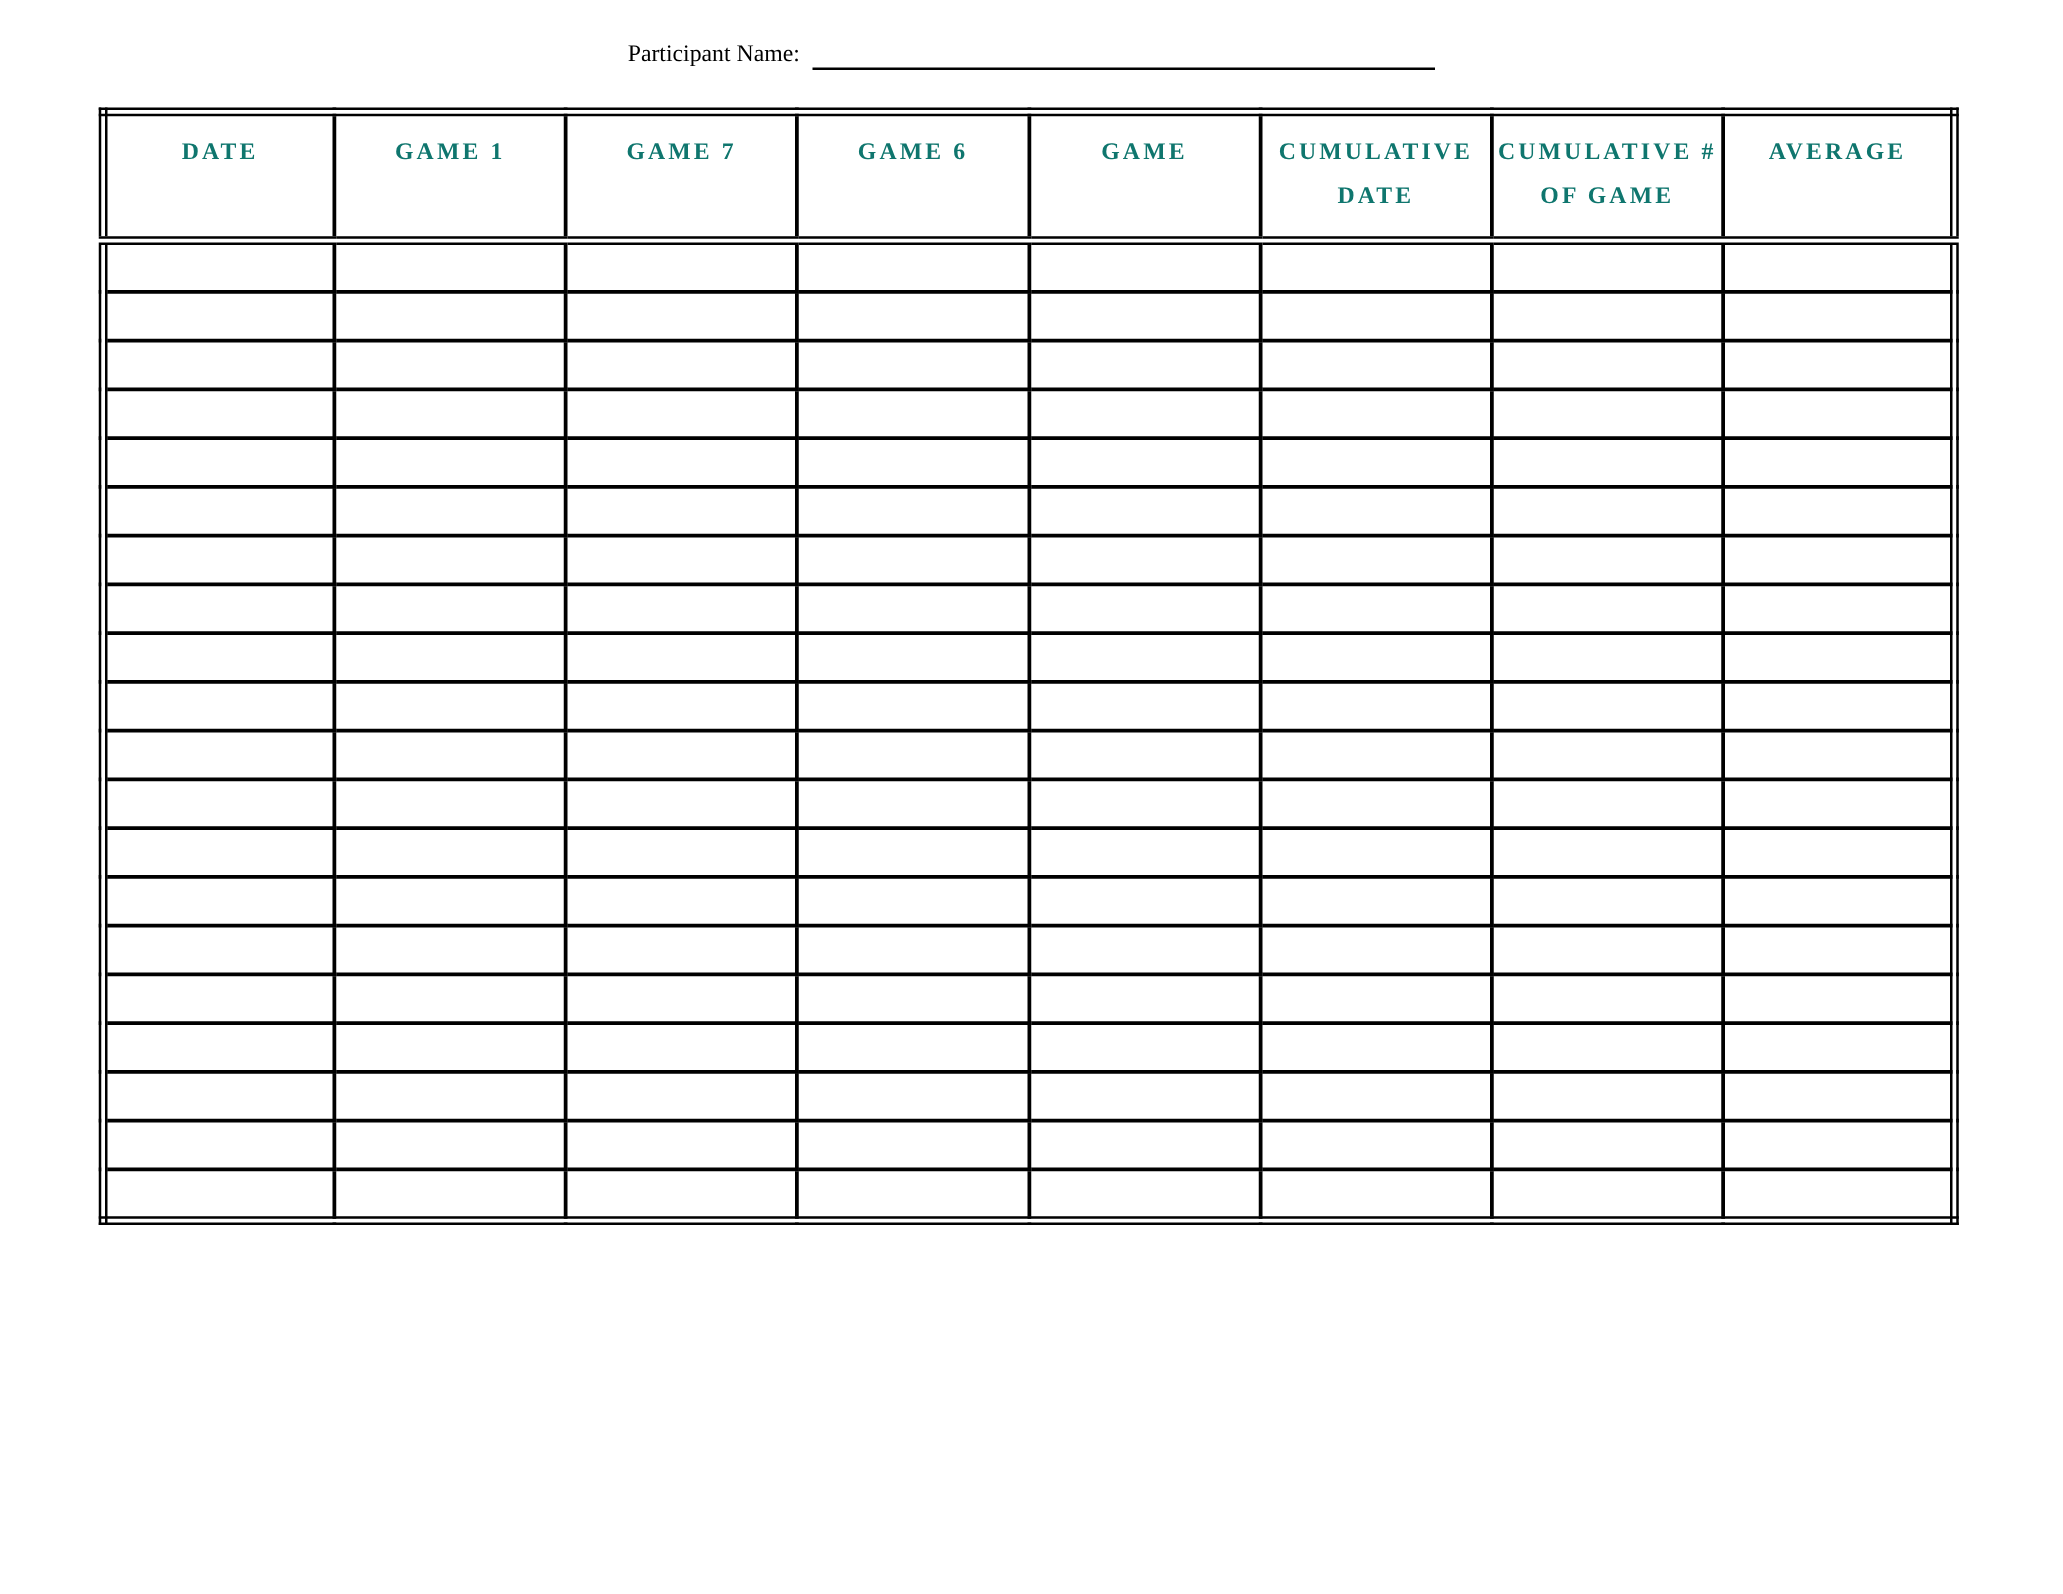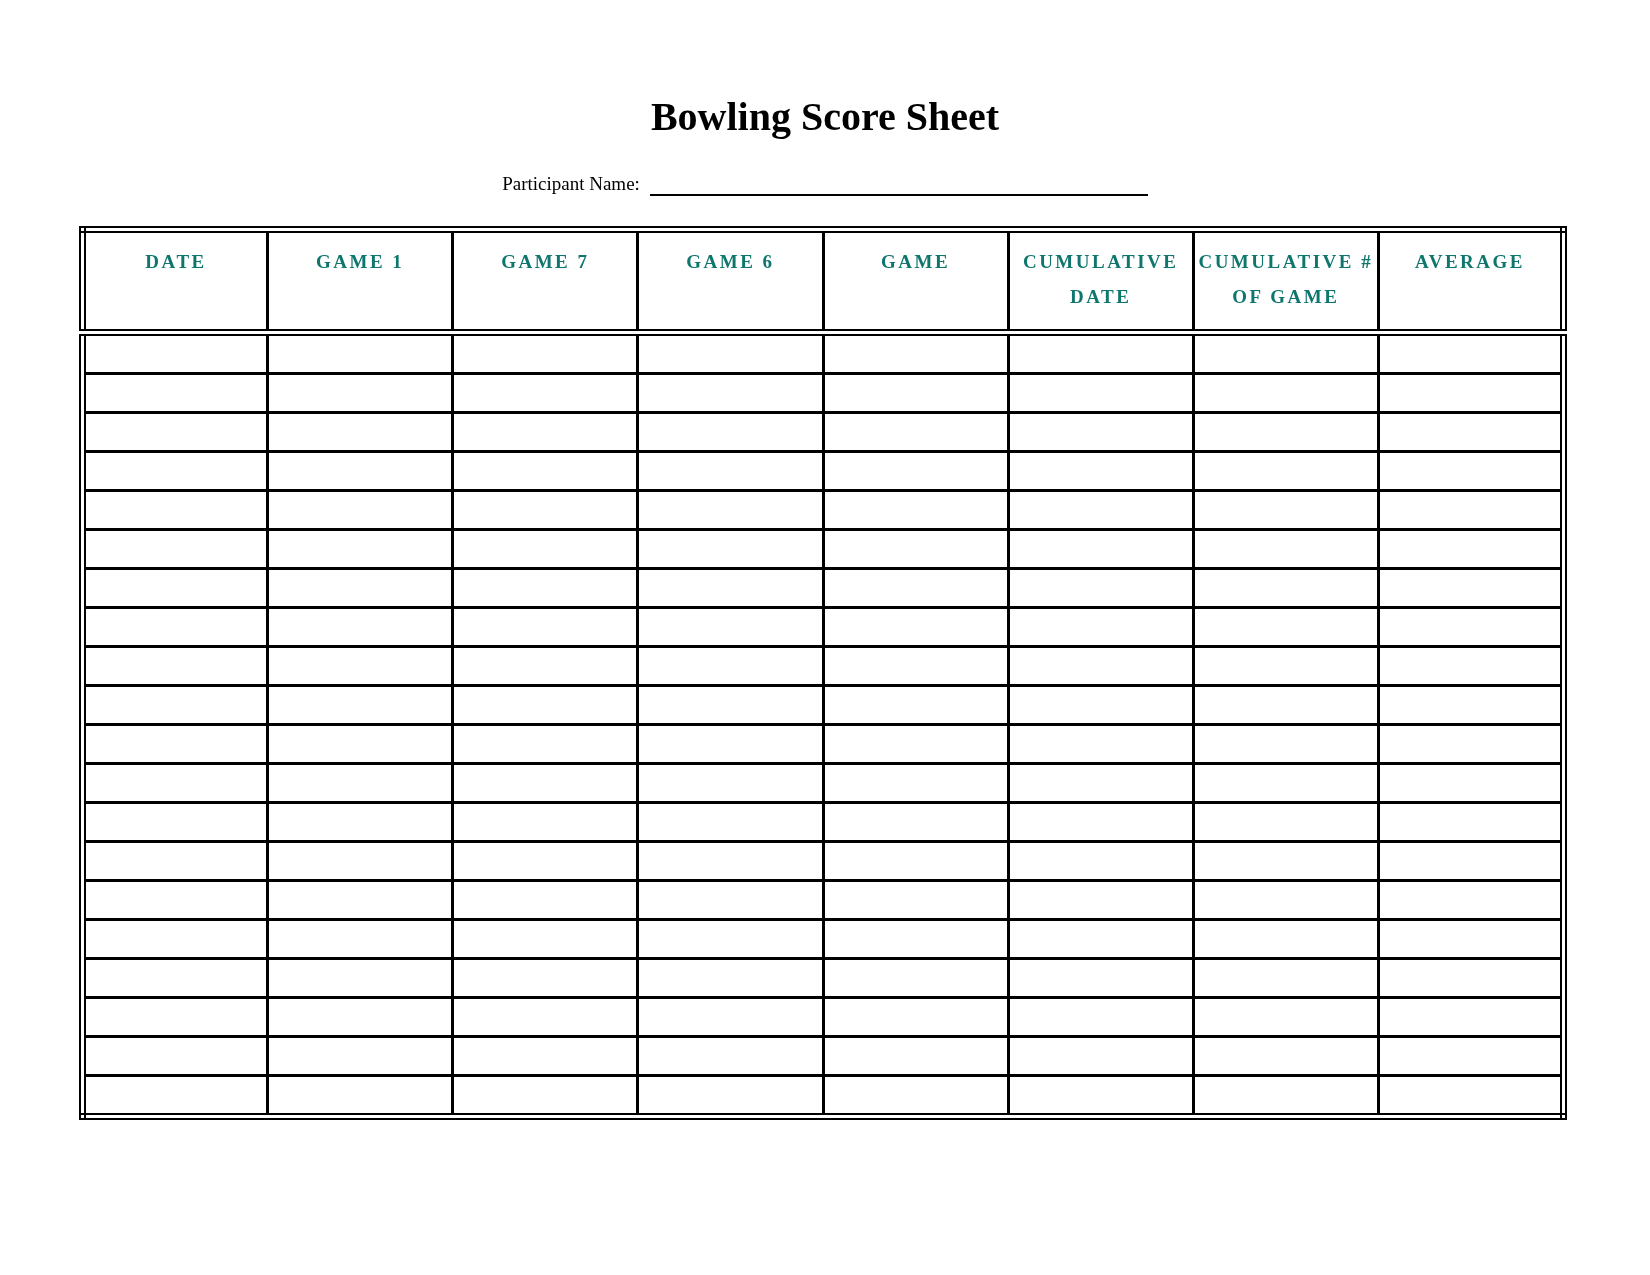--- a/index.html
+++ b/index.html
@@ -66,21 +66,20 @@
     padding: 0 4px;
     font-size: 18px;
     text-align: center;
   }
 </style>
 </head>
 <body>
 
 <div class="sheet">
 
-  <h1 class="doc-title">Bowling Score Sheet</h1>
 
   <div class="participant-row">
     <span class="participant-label">Participant Name:</span>
     <span class="participant-blank"></span>
   </div>
 
   <table class="score-table">
     <thead>
       <tr>
         <th>DATE</th>

